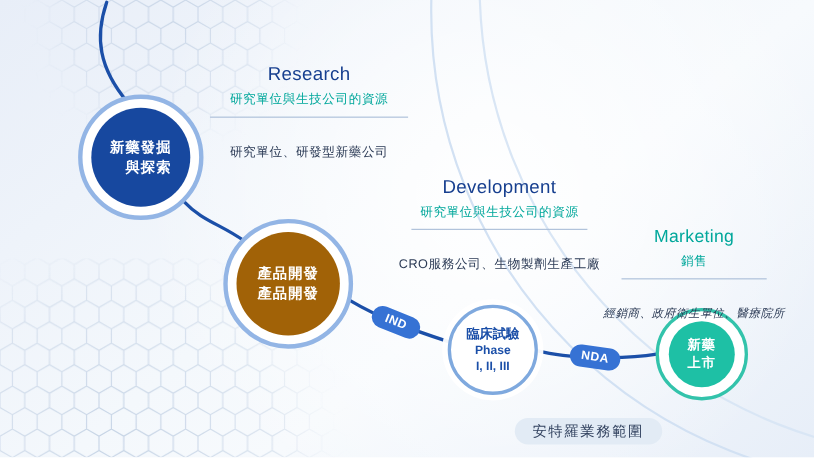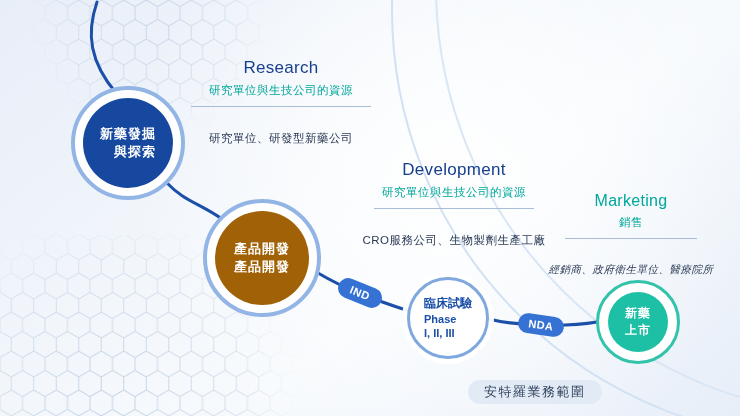--- a/index.html
+++ b/index.html
@@ -16,21 +16,21 @@
   svg.path-layer { z-index:1; }
 
   .ring {
     position:absolute; z-index:2; border-radius:50%;
     display:flex; align-items:center; justify-content:center; background:#fff;
   }
   .disc {
     border-radius:50%; display:flex; align-items:center; justify-content:center;
   }
   .stage-label { color:#fff; font-weight:bold; text-align:right; line-height:1.4; font-size:13px; letter-spacing:1px; }
-  .clinical-label { color:#1b4fa8; font-weight:bold; text-align:left; line-height:1.3; font-size:11px; }
+  .clinical-label { color:#1b4fa8; font-weight:bold; text-align:center; line-height:1.3; font-size:11px; }
   .clinical-label .l1 { font-size:12px; display:block; }
   .clinical-label .l2, .clinical-label .l3 { display:block; }
   .stage-label span { display:block; }
 
   .ring-discovery { left:71px; top:86px; width:114px; height:114px; border:4px solid #93b5e5; }
   .disc-discovery { width:90px; height:90px; background:#17489F; }
   .ring-product { left:203px; top:199px; width:118px; height:118px; border:4px solid #93b5e5; }
   .disc-product { width:94px; height:94px; background:#a16207; }
   .ring-clinical { left:407px; top:277px; width:82px; height:82px; border:3px solid #7fa9de; box-shadow:0 0 0 5px rgba(255,255,255,0.95); }
   .ring-launch { left:596px; top:280px; width:84px; height:84px; border:3px solid #33c3ab; }
@@ -42,21 +42,21 @@
     font-size:11px; letter-spacing:0.5px; border-radius:11px;
     display:flex; align-items:center; justify-content:center;
     width:46px; height:20px;
   }
   .pill-ind { left:337px; top:283px; transform:rotate(22deg); }
   .pill-nda { left:518px; top:315px; transform:rotate(8deg); }
 
   .section { position:absolute; z-index:2; text-align:center; }
   .section-title { font-size:17px; font-weight:normal; letter-spacing:0.3px; }
   .blue { color:#173f8f; }
-  .teal { color:#00a79b; }
+  .teal { color:#00a79b;margin-top:15px; }
   .section-sub { font-size:11.5px; font-weight:normal; color:#00a79b; margin-top:5px; letter-spacing:0.5px; }
   .section-divider { height:1px; background:#a9bdd8; margin:8px auto 0; }
   .section-detail { font-size:11.5px; color:#2b3a55; margin-top:24px; letter-spacing:0.5px; }
 
   .section-research { left:168px; top:58px; width:226px; }
   .section-research .section-divider { width:180px; }
   .section-development { left:348px; top:160px; width:212px; }
   .section-development .section-divider { width:160px; }
   .section-marketing { left:536px; top:192px; width:190px; }
   .section-marketing .section-title { font-size:16px; }

